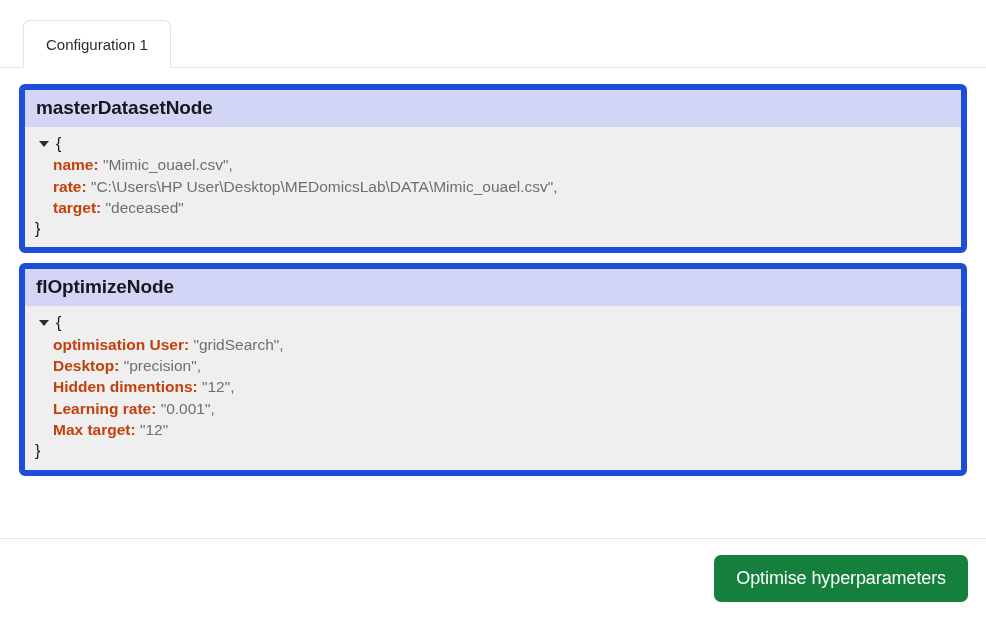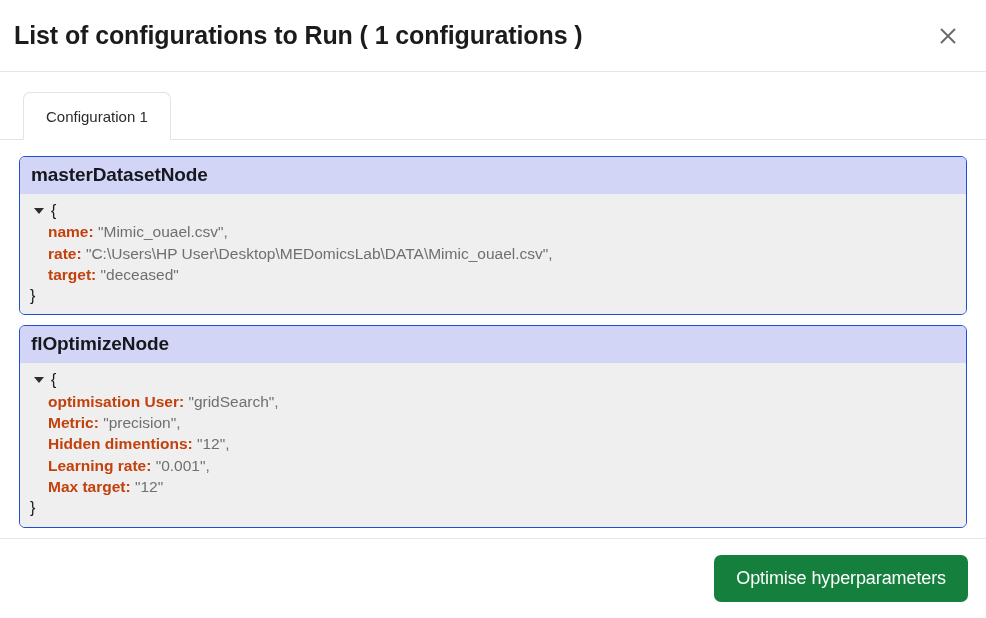--- a/index.html
+++ b/index.html
@@ -88,21 +88,21 @@
 
   
   .dialog-body {
     flex: 1 1 auto;
     overflow: hidden;
     padding: 16px 19px 0 19px;
     box-sizing: border-box;
   }
 
   .node-panel {
-    border: 1px solid #1d4ed8;
+    border: 6px solid #1d4ed8;
     border-radius: 6px;
     overflow: hidden;
     margin-bottom: 10px;
     background: #efefef;
   }
   .node-header {
     background: #d3d5f6;
     padding: 7px 11px 8px 11px;
     font-size: 19px;
     font-weight: bold;
@@ -175,30 +175,20 @@
     padding: 13px 22px;
     cursor: pointer;
     letter-spacing: -0.1px;
   }
 </style>
 </head>
 <body>
 
 <div class="dialog">
 
-  <div class="dialog-header">
-    <div class="dialog-title">List of configurations to Run ( 1 configurations )</div>
-    <div class="close-button">
-      <span>
-        <svg width="22" height="22" viewBox="0 0 22 22" aria-hidden="true">
-          <path d="M4.5 4.5 L17.5 17.5 M17.5 4.5 L4.5 17.5" stroke="#6a6a6a" stroke-width="1.9" stroke-linecap="round"></path>
-        </svg>
-      </span>
-    </div>
-  </div>
 
   <div class="tabbar-wrap">
     <div class="tabbar">
       <div class="tab">
         <span>Configuration 1</span>
       </div>
     </div>
   </div>
 
   <div class="dialog-body">
@@ -234,21 +224,21 @@
         <div class="json-brace-row">
           <span class="caret"></span>
           <span class="brace">{</span>
         </div>
         <div class="json-rows">
           <div class="json-row">
             <span class="json-key">optimisation User:</span>
             <span class="json-val">"gridSearch",</span>
           </div>
           <div class="json-row">
-            <span class="json-key">Metric:</span>
+            <span class="json-key">Desktop:</span>
             <span class="json-val">"precision",</span>
           </div>
           <div class="json-row">
             <span class="json-key">Hidden dimentions:</span>
             <span class="json-val">"12",</span>
           </div>
           <div class="json-row">
             <span class="json-key">Learning rate:</span>
             <span class="json-val">"0.001",</span>
           </div>

